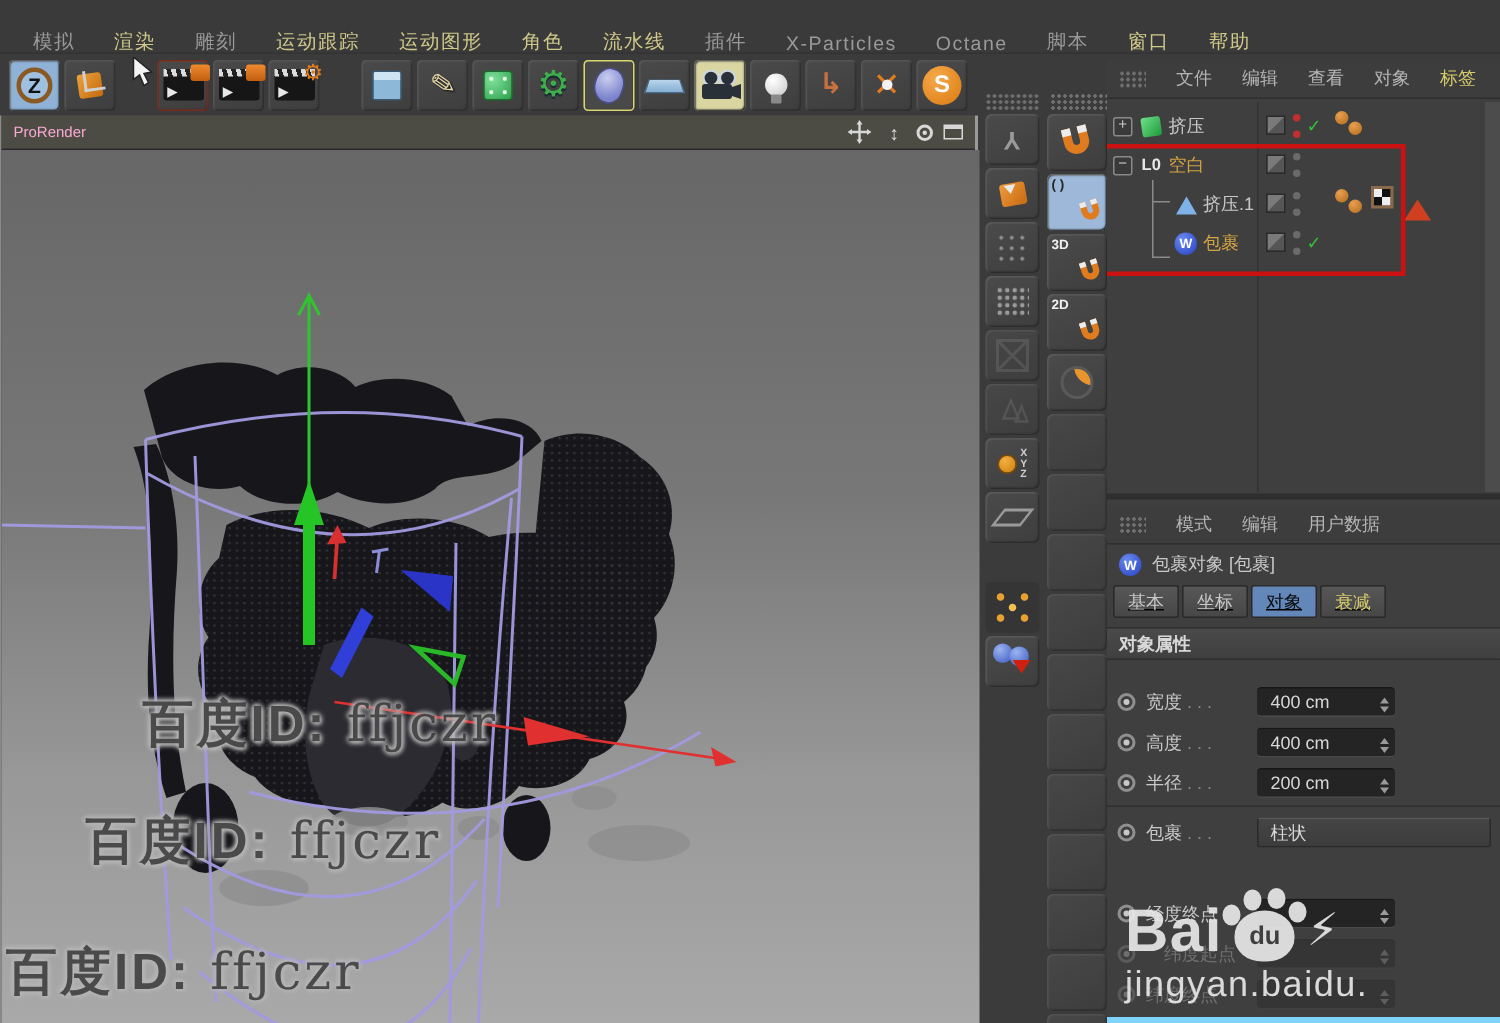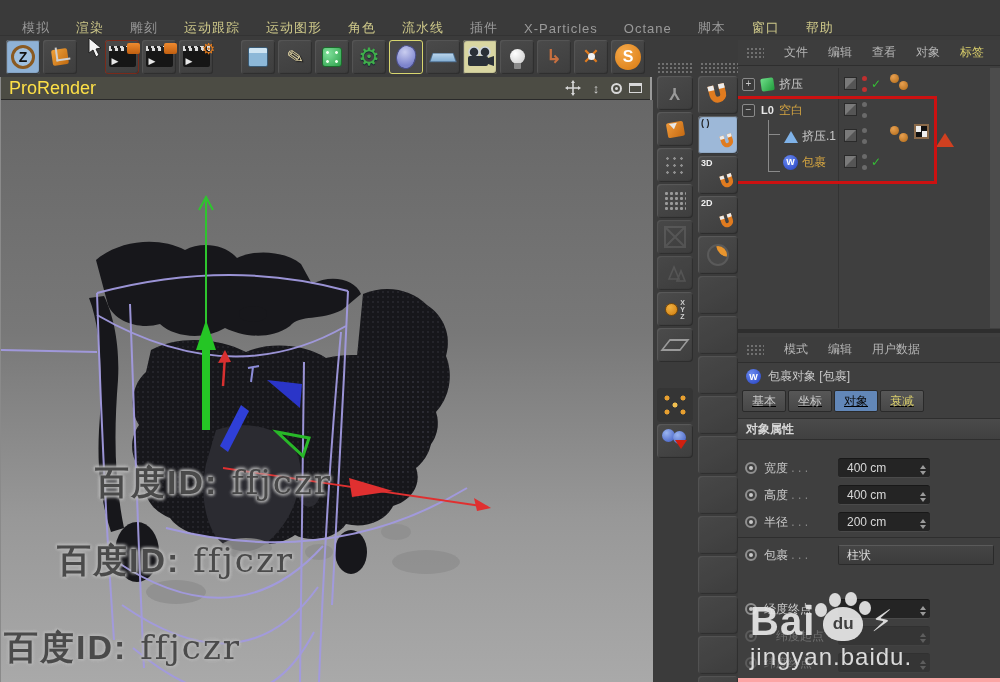--- a/index.html
+++ b/index.html
@@ -53,21 +53,21 @@
   .xdot{position:relative;color:#e07b1f;font-weight:bold;font-size:22px;line-height:22px;}
   .xdot:after{content:"";position:absolute;left:50%;top:50%;width:7px;height:7px;margin:-3.5px;background:#f2f2f2;border-radius:50%;}
   .scircle{width:26px;height:26px;border-radius:50%;background:radial-gradient(circle at 35% 30%,#f6a94a,#d97a10);
     color:#fff;font-weight:bold;font-size:16px;display:flex;align-items:center;justify-content:center;}
   #cursor{position:absolute;left:88px;top:38px;z-index:50;}
 
   
   #viewport{position:absolute;left:0;top:77px;width:652px;height:605px;border-left:1px solid #8a8a8a;border-right:2px solid #9a9a9a;}
   #vp-title{position:absolute;left:0;top:0;width:100%;height:23px;background:#4c4c44;
     display:flex;align-items:center;padding:0 8px;border-bottom:1px solid #2a2a2a;}
-  #vp-title .t{color:#fde047;font-size:18px;}
+  #vp-title .t{color:#f9a8d4;font-size:10px;}
   #vp-gizmos{margin-left:auto;display:flex;gap:7px;align-items:center;}
   .giz{width:16px;height:16px;display:flex;align-items:center;justify-content:center;color:#d8d8d8;font-size:13px;}
   .giz-rot{width:11px;height:11px;border:2px solid #d8d8d8;border-radius:50%;position:relative;}
   .giz-rot:after{content:"";position:absolute;left:50%;top:50%;width:3px;height:3px;margin:-1.5px;background:#d8d8d8;border-radius:50%;}
   .giz-max{width:13px;height:10px;border:1px solid #d8d8d8;border-top:3px solid #d8d8d8;}
   #vp-canvas{position:absolute;left:0;top:23px;width:652px;height:582px;overflow:hidden;
     background:linear-gradient(180deg,#676767 0%,#787878 40%,#989898 72%,#a9a9a9 100%);}
   .wm{position:absolute;white-space:nowrap;font-size:34px;font-weight:bold;color:rgba(45,45,45,.78);
     text-shadow:0 0 4px #b2b2b2,0 0 4px #b2b2b2,1px 1px 3px #bdbdbd,-1px -1px 3px #bdbdbd;letter-spacing:2px;}
   .wm .lat{font-family:"DejaVu Serif","Liberation Serif",serif;font-weight:normal;}
@@ -104,21 +104,21 @@
   .grav i:nth-child(2){left:11px;top:2px;}
   .grav b{position:absolute;right:1px;bottom:-2px;border:6px solid transparent;border-top:9px solid #d02010;}
   .snaplbl{position:absolute;left:3px;top:2px;color:#f0f0f0;font-size:9px;font-weight:bold;}
   .snaplbl.auto{color:#222;}
   .magwrap{position:absolute;right:2px;bottom:1px;transform:rotate(-18deg);}
   .magwrap.big{position:static;transform:rotate(-14deg);}
   .pie{width:22px;height:22px;border-radius:50%;border:2px solid #5a5a5a;position:relative;overflow:hidden;background:#484848;}
   .pie:after{content:"";position:absolute;right:-2px;top:-2px;width:13px;height:13px;background:#e8952e;border-bottom-left-radius:100%;}
 
   
-  #rightpanel{position:absolute;left:738px;top:40px;width:262px;height:642px;background:#3f3f3f;border-bottom:4px solid #fca5a5;}
+  #rightpanel{position:absolute;left:738px;top:40px;width:262px;height:642px;background:#3f3f3f;border-bottom:4px solid #7dd3fc;}
   .pmenu{display:flex;align-items:center;gap:20px;height:26px;padding-left:8px;border-bottom:1px solid #2e2e2e;background:#3d3d3d;}
   .pmenu .mi{font-size:12px;color:#b5b5b5;white-space:nowrap;}
   .pmenu .mi.hl{color:#d6cb6a;font-family:Liberation Mono, monospace;}
   .pgrip{width:18px;height:12px;flex:0 0 auto;}
   
   #om{position:absolute;left:0;top:0;width:262px;height:293px;border-bottom:4px solid #2e2e2e;overflow:hidden;}
   #om-scroll{position:absolute;right:0;top:28px;width:10px;height:260px;background:#4c4c4c;}
   .omrow{position:absolute;left:0;width:250px;height:24px;display:flex;align-items:center;}
   .omrow .nm{font-size:12px;color:#c8c8c8;margin-left:4px;}
   .omrow .nm.sel{color:#d2a341;}

